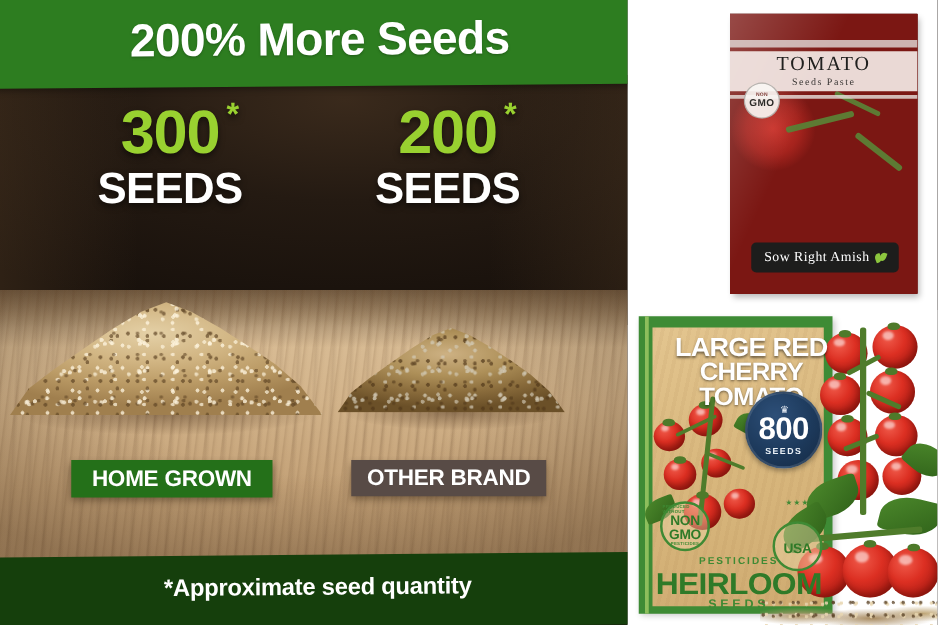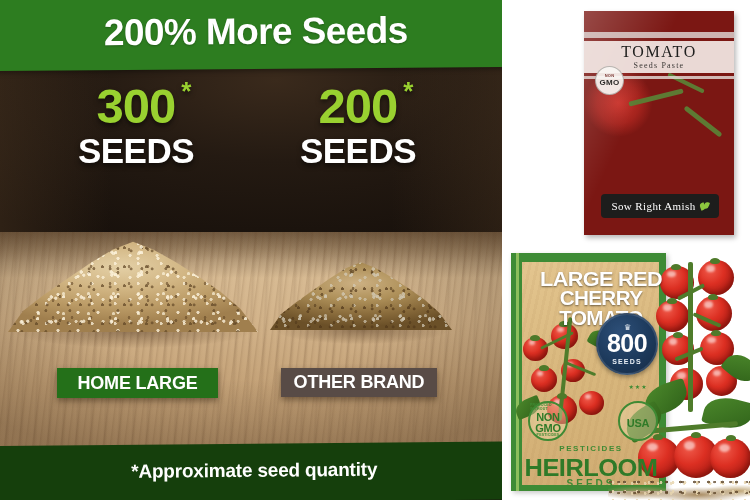--- a/index.html
+++ b/index.html
@@ -303,21 +303,21 @@
   }
   .pb-badge-seeds{
     font-size:7px; font-weight:700; color:#eaf0f6; letter-spacing:1.2px; line-height:1; margin-top:2px;
   }
   .pb-seal{
     position:absolute; border-radius:50%; border:2px solid #3f8a34;
     background:rgba(236,214,168,.45); z-index:6;
     display:flex; flex-direction:column; align-items:center; justify-content:center;
   }
   .pb-seal-gmo{ left:17px; top:148px; width:40px; height:40px; }
-  .pb-seal-usa{ left:107px; top:148px; width:40px; height:40px;gap:28px; }
+  .pb-seal-usa{ left:107px; top:164px; width:40px; height:40px;gap:28px; }
   .pb-s-tiny{ font-size:3.5px; color:#3f8a34; font-weight:700; letter-spacing:.2px; line-height:1.1; }
   .pb-s-big{ font-size:11px; color:#2f7a28; font-weight:700; line-height:1; letter-spacing:-0.3px;}
   .pb-s-mid{ font-size:11px; color:#2f7a28; font-weight:700; line-height:1; letter-spacing:-0.3px; }
   .pb-s-stars{ font-size:6px; color:#3f8a34; line-height:1; letter-spacing:1px; }
   .pb-s-bars{ width:20px; height:5px; margin-top:1px;
     background:repeating-linear-gradient(90deg,#3f8a34 0 2px,rgba(0,0,0,0) 2px 4px); }
   .pb-homegrown{
     position:absolute; left:0; top:192px; width:160px; text-align:center; z-index:6;
     font-size:8px; font-weight:700; color:#3f8a34; letter-spacing:1.6px; line-height:1;
   }
@@ -390,21 +390,21 @@
     <div class="stat stat-a">
       <div class="stat-num"><span>300</span><span class="ast">*</span></div>
       <div class="stat-seeds">SEEDS</div>
     </div>
 
     <div class="stat stat-b">
       <div class="stat-num"><span>200</span><span class="ast">*</span></div>
       <div class="stat-seeds">SEEDS</div>
     </div>
 
-    <div class="tag tag-home">HOME LARGE</div>
+    <div class="tag tag-home">HOME GROWN</div>
     <div class="tag tag-other">OTHER BRAND</div>
 
     <div class="promo-header">
       <div class="promo-header-txt">200% More Seeds</div>
     </div>
 
     <div class="promo-footer">
       <div class="promo-footer-txt">*Approximate seed quantity</div>
     </div>
   </div>

